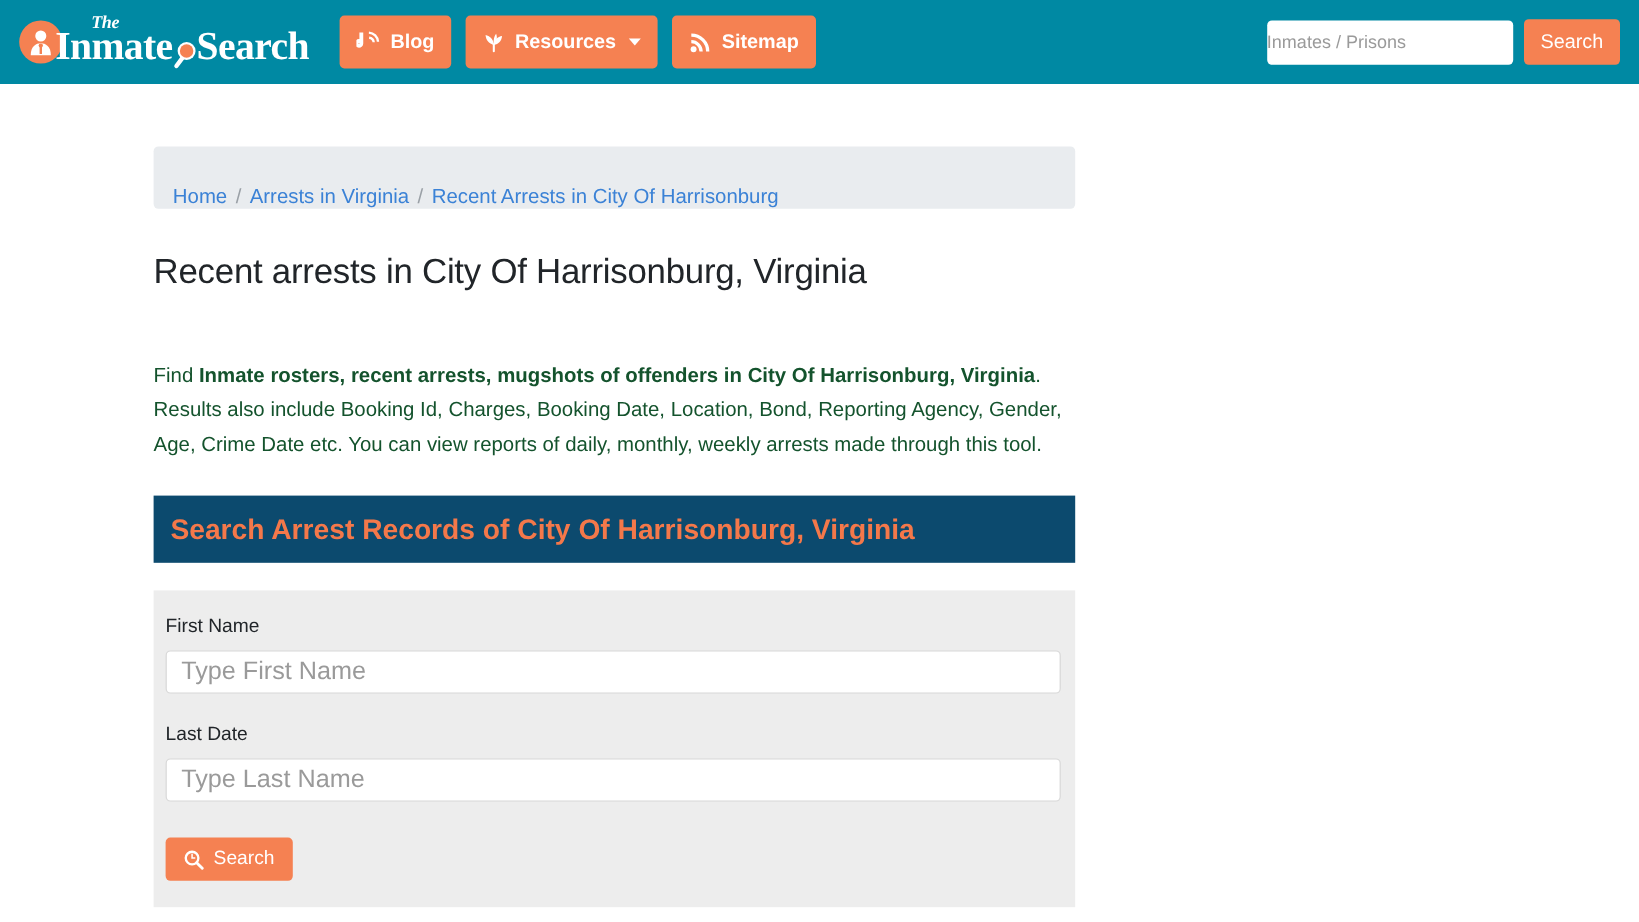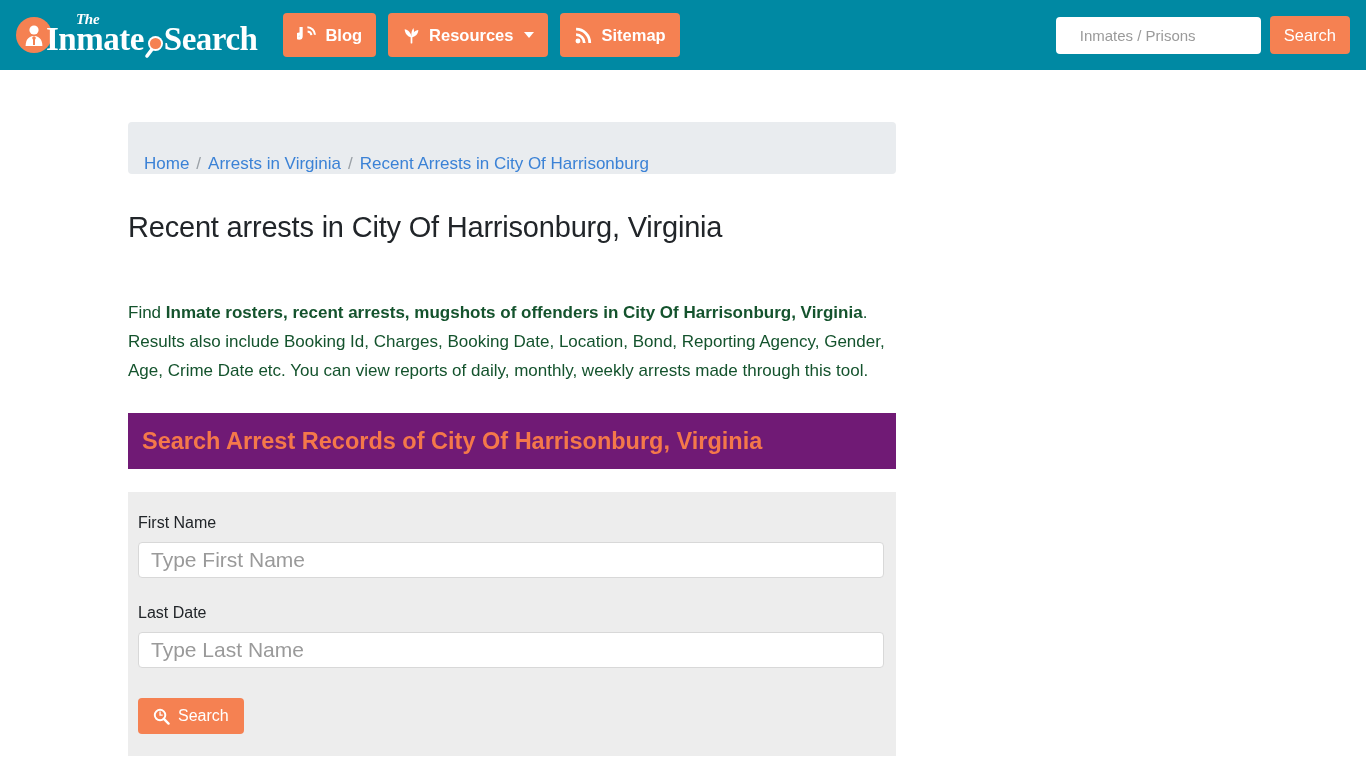--- a/index.html
+++ b/index.html
@@ -108,21 +108,21 @@
     display: flex;
     align-items: center;
     gap: 9px;
   }
   .header-search-input {
     width: 205px;
     height: 37px;
     border: none;
     border-radius: 4px;
     background: #ffffff;
-    padding: 0 24px;
+    padding: 0 0;
     font-size: 15px;
     color: #333;
     font-family: "Liberation Sans", sans-serif;
     outline: none;
   }
   .header-search-input::placeholder { color: #9a9a9a; }
   .header-search-btn {
     background: #F58152;
     color: #fff;
     border: none;
@@ -172,21 +172,21 @@
   p.lead {
     font-size: 17px;
     line-height: 29px;
     color: #14532d;
     margin: 54px 0 0 0;
     max-width: 760px;
   }
   p.lead b { font-weight: bold; }
 
   .banner {
-    background: #701a75;
+    background: #0c4a6e;
     margin-top: 28px;
     height: 56px;
     display: flex;
     align-items: center;
     padding: 0 14px;
   }
   .banner h2 {
     margin: 0;
     font-size: 23.5px;
     font-weight: bold;

